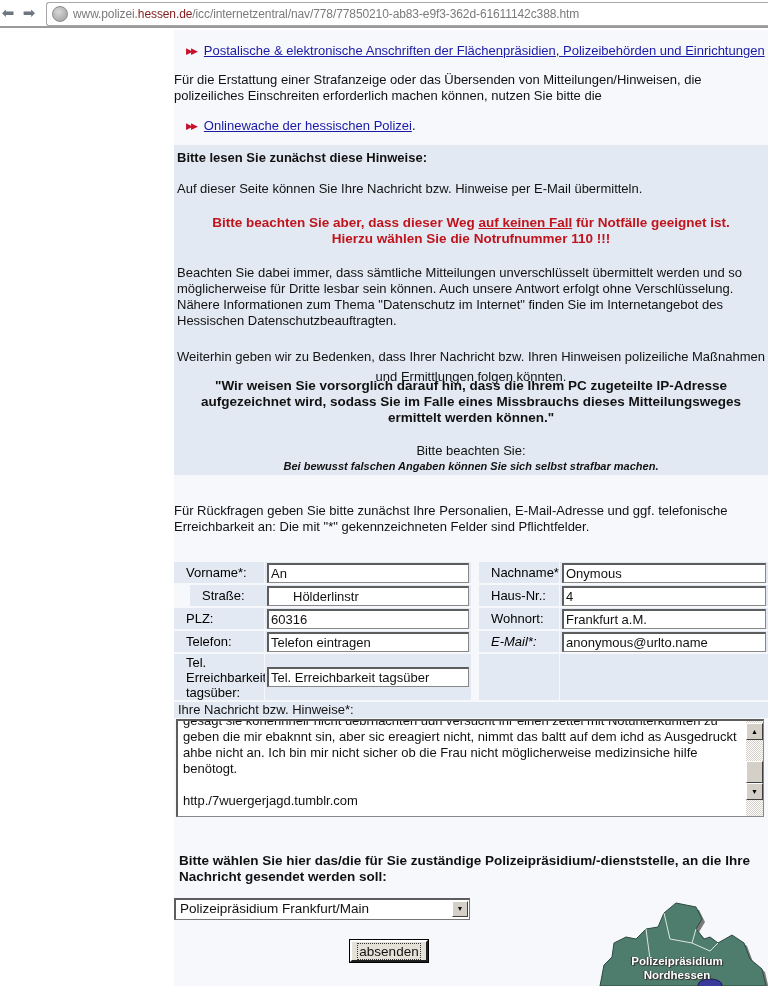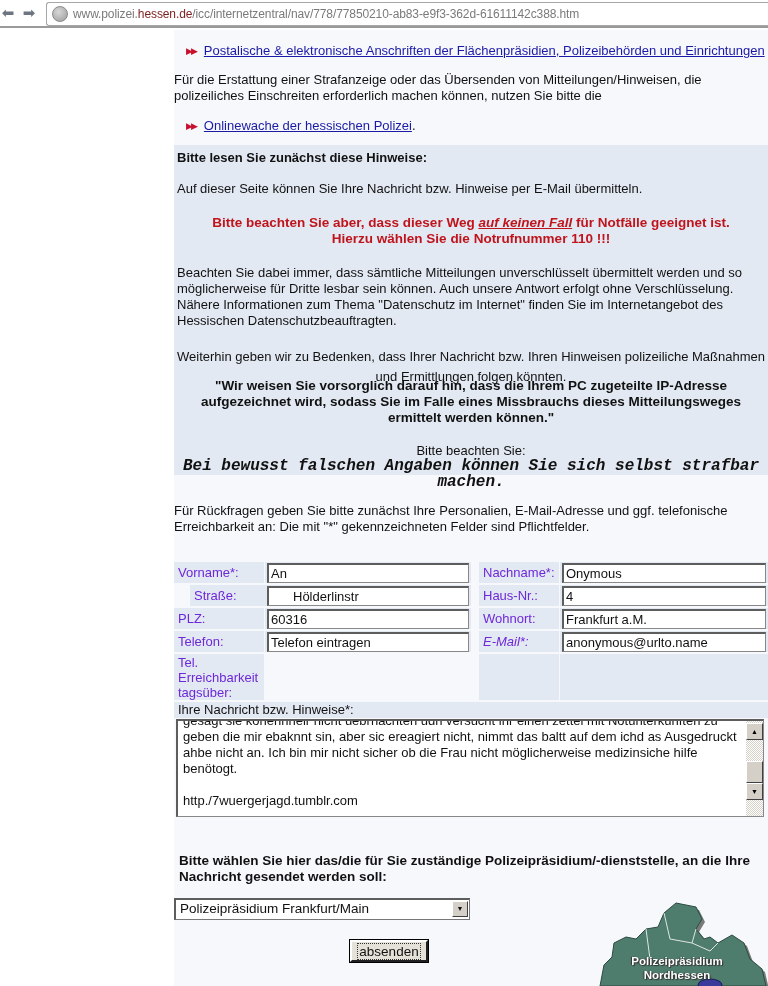--- a/index.html
+++ b/index.html
@@ -22,27 +22,27 @@
 
   .linkrow { position: absolute; left: 12px; white-space: nowrap; font-size: 13px; }
   .arrows { color: #c8102e; font-size: 9px; letter-spacing: -2px; margin-right: 8px; vertical-align: 1px; }
   a { color: #1a1aa6; text-decoration: underline; }
   .plain { position: absolute; left: 0; font-size: 13px; line-height: 16px; width: 590px; }
 
   .notice { position: absolute; left: 0; top: 115px; width: 594px; height: 330px; background: #e3e9f3; }
   .notice .head { position: absolute; left: 3px; top: 5px; font-weight: bold; font-size: 13px; }
   .notice .p1 { position: absolute; left: 3px; top: 36px; font-size: 13px; }
   .notice .red { position: absolute; left: 0; width: 594px; top: 70px; text-align: center; color: #c0141c; font-weight: bold; font-size: 13.5px; line-height: 16px; }
-  .notice .red u { font-style: italic; }
+  .notice .red u { }
   .notice .p2 { position: absolute; left: 3px; top: 120px; width: 590px; line-height: 16px; }
   .notice .p3 { position: absolute; left: 0; top: 202px; width: 594px; text-align: center; line-height: 20px; }
   .notice .quote { position: absolute; left: 0; top: 233px; width: 594px; text-align: center; font-weight: bold; font-size: 13.5px; line-height: 16px; }
   .notice .p4 { position: absolute; left: 0; top: 298px; width: 594px; text-align: center; line-height: 15px; }
-  .notice .p4 i { font-weight: bold; font-size: 16px; font-family: Liberation Mono, monospace; }
-  .lbl { position: absolute; background: #e3e9f3; font-size: 13px; color: #6d28d9; padding-left: 4px; height: 21px; line-height: 21px; }
+  .notice .p4 i { font-weight: bold; font-size: 11px; }
+  .lbl { position: absolute; background: #e3e9f3; font-size: 13px; color: #000000; padding-left: 12px; height: 21px; line-height: 21px; }
   .fld { position: absolute; background: #e3e9f3; height: 21px; }
   .fld input, .fld-in { position: absolute; left: 2px; top: 1px; height: 20px; border: 1px solid #888; border-top: 2px solid #5d5d5d; border-left: 2px solid #5d5d5d; background: #fff; font-family: "Liberation Sans", sans-serif; font-size: 13px; color: #111; padding-left: 2px; }
 
   .msg-label { position: absolute; left: 0; top: 672px; width: 594px; height: 16px; background: #e3e9f3; padding-left: 4px; font-size: 13px; line-height: 16px; }
   .msg-area { position: absolute; left: 2px; top: 689px; width: 588px; height: 98px; border: 1px solid #888; border-top: 2px solid #5d5d5d; border-left: 2px solid #5d5d5d; background: #fff; overflow: hidden; }
   .msg-text { position: absolute; left: 5px; top: -8px; width: 555px; font-size: 13px; line-height: 16px; color: #111; white-space: pre-wrap; }
   .vscroll { position: absolute; right: 0; top: 0; width: 17px; height: 96px; background: repeating-conic-gradient(#d4d0c8 0% 25%, #ffffff 0% 50%) 0 0 / 2px 2px; }
   .sb-btn { position: absolute; left: 0; width: 17px; height: 17px; background: #d4d0c8; border: 1px solid; border-color: #fff #404040 #404040 #fff; font-size: 7px; line-height: 15px; text-align: center; color: #000; }
   .sb-thumb { position: absolute; left: 0; top: 40px; width: 17px; height: 22px; background: #d4d0c8; border: 1px solid; border-color: #fff #404040 #404040 #fff; }
 
@@ -128,20 +128,23 @@
     <div class="lbl" style="left:0;top:601px;width:90px;">Telefon:</div>
     <div class="fld" style="left:91px;top:601px;width:206px;">
         <input style="width: 202px;" value="Telefon eintragen">
       </div>
     <div class="lbl" style="left:305px;top:601px;width:80px;font-style:italic;">E-Mail*:</div>
     <div class="fld" style="left:386px;top:601px;width:208px;">
         <input style="width: 204px;" value="anonymous@urlto.name">
       </div>
 
     <div class="lbl" style="left:0;top:624px;width:90px;height:46px;line-height:15px;padding-top:1px;white-space:normal;">Tel. Erreichbarkeit tagsüber:</div>
+    <div class="fld" style="left:91px;top:624px;width:206px;height:46px;">
+        <input style="top: 13px; width: 202px;" value="Tel. Erreichbarkeit tagsüber">
+      </div>
     <div class="lbl" style="left:305px;top:624px;width:80px;height:46px;"></div>
     <div class="fld" style="left:386px;top:624px;width:208px;height:46px;"></div>
 
     <div class="msg-label">Ihre Nachricht bzw. Hinweise*:</div>
     <div class="msg-area">
       <div class="msg-text">gesagt sie könennheir nicht üebrnachten udn versucht ihr einen zettel mit Notunterkünften zu geben die mir ebaknnt sin, aber sic ereagiert nicht, nimmt das baltt auf dem ichd as Ausgedruckt ahbe nicht an. Ich bin mir nicht sicher ob die Frau nicht möglicherweise medizinsiche hilfe benötogt.
 
 http./7wuergerjagd.tumblr.com</div>
       <div class="vscroll">
         <div class="sb-btn" style="top:2px;">▲</div>

